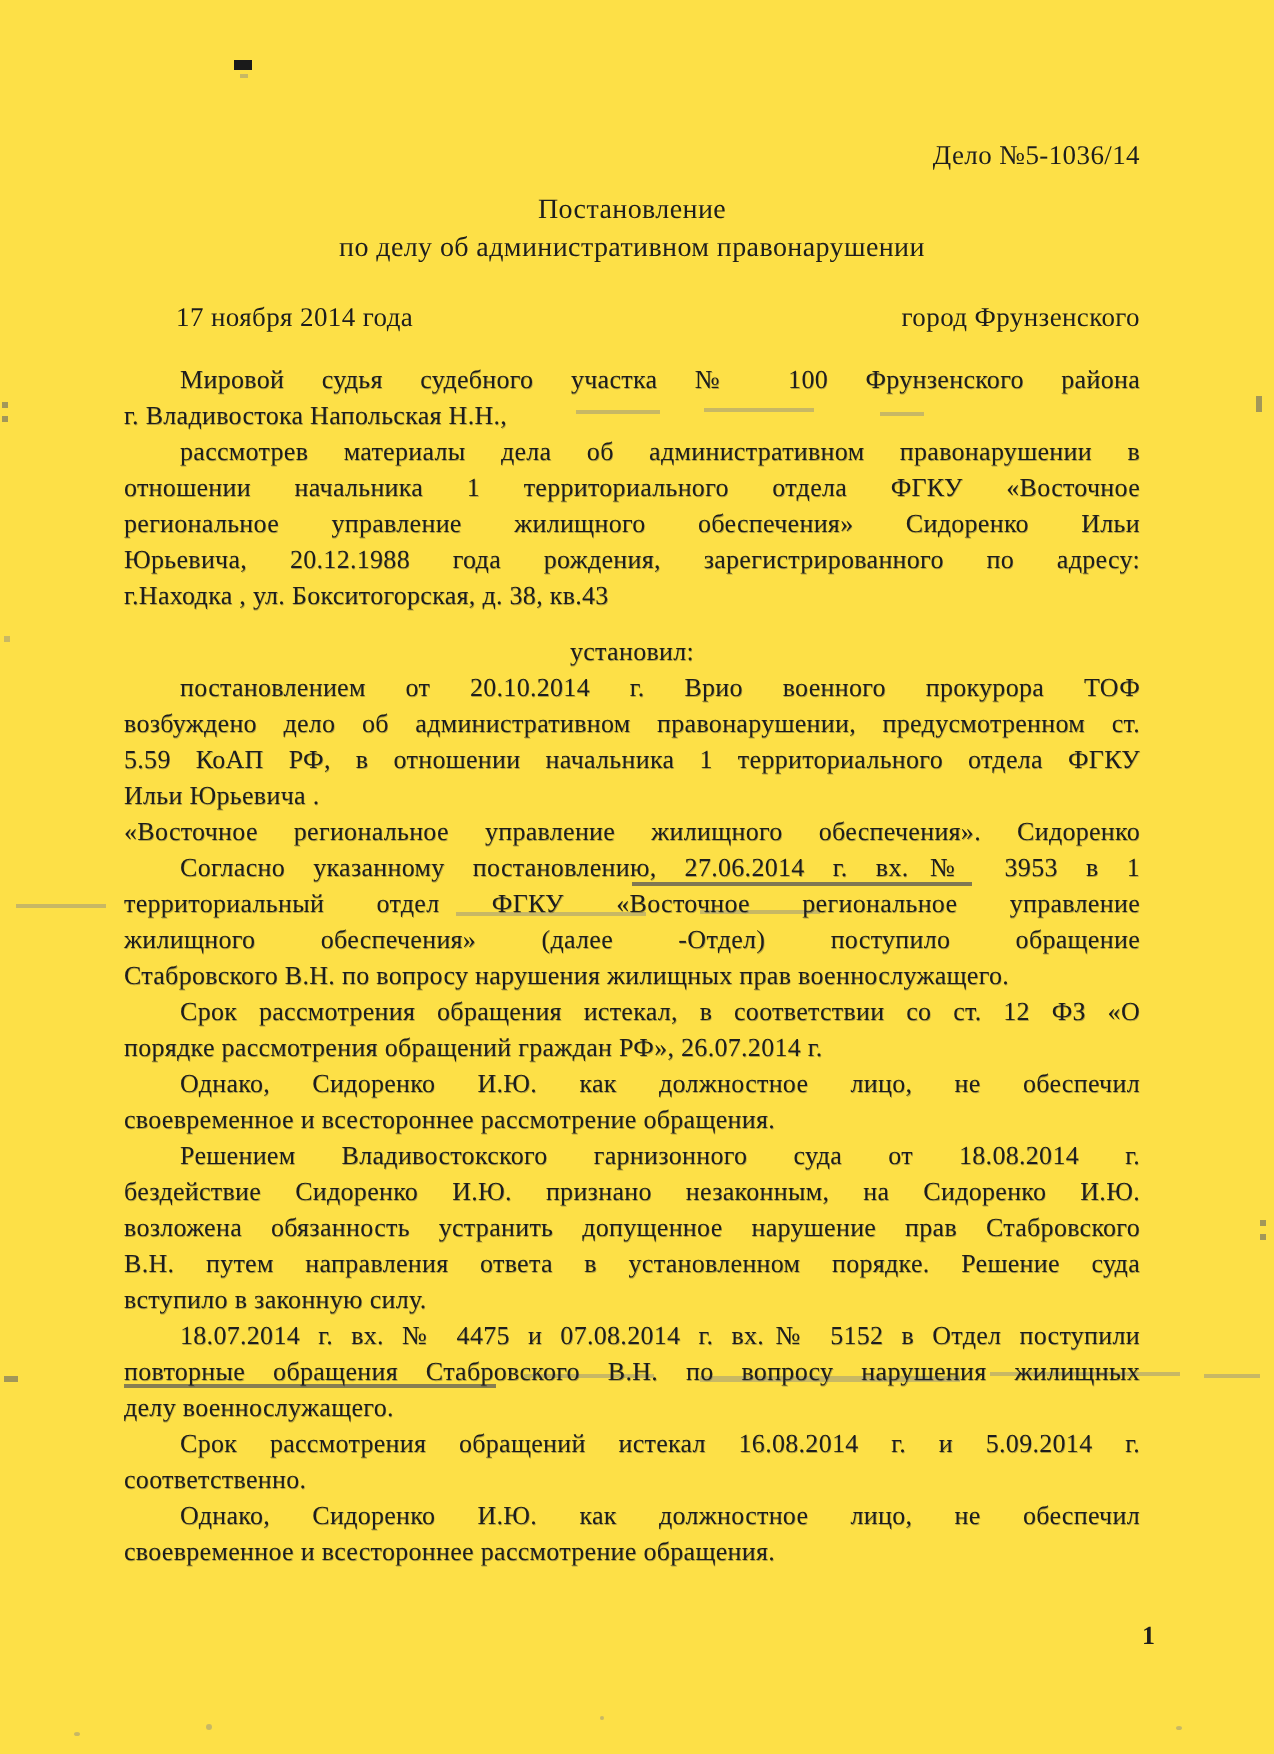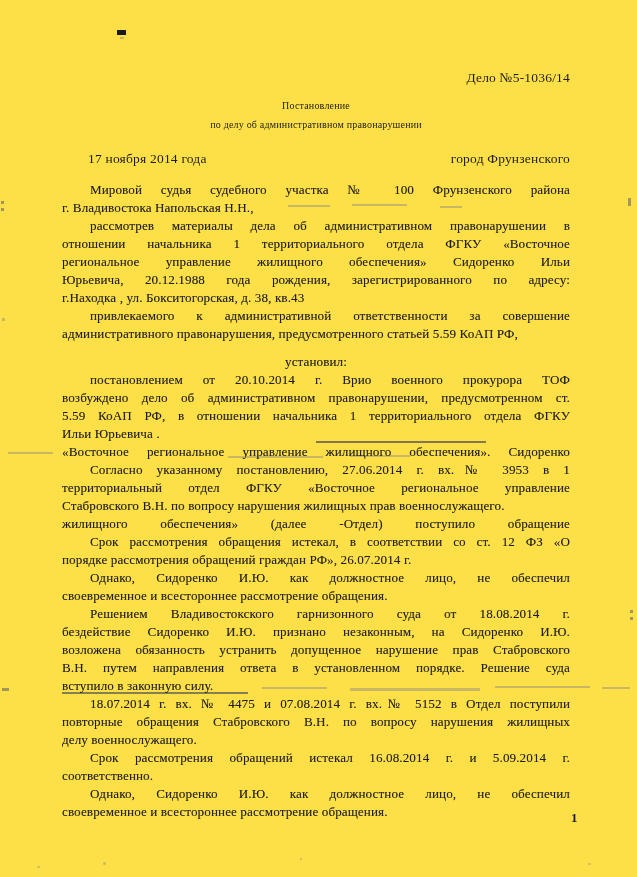--- a/index.html
+++ b/index.html
@@ -7,21 +7,21 @@
     width:637px;height:877px;
     background:#ffffff;
     font-family:"Liberation Serif","DejaVu Serif",serif;
     color:#1d1d1d;
     position:relative;
     overflow:hidden;
   }
   .page{position:absolute;inset:0;background:#fde047;}
   .content{position:absolute;left:62px;top:68px;width:508px;}
   .case{ text-align:right;font-size:13.5px;line-height:19px;margin-bottom:9px;letter-spacing:.2px;}
-  .title{ text-align:center;font-size:10px;line-height:19px;letter-spacing:.2px;}
+  .title{ text-align:center;font-size:14px;line-height:19px;letter-spacing:.2px;}
   .daterow{display:flex;justify-content:space-between;margin-top:15px;margin-bottom:13px;
     font-size:13.5px;line-height:19px;padding-left:26px;letter-spacing:.2px;align-items:flex-end;}
   .para{font-size:13px;line-height:18px;letter-spacing:.15px;}
   .line{text-align:justify;text-align-last:justify;height:18px;overflow:visible;
     text-shadow:0.3px 0.3px 0 rgba(45,45,45,.35);}
   .line--last{text-align-last:left;}
   .line--indent{padding-left:28px;}
   .para--center{margin-top:10px;}
   .para--center .line{text-align:center;text-align-last:center;}
   .pagenum{position:absolute;left:571px;top:810px;font-size:13px;font-weight:bold;}
@@ -77,39 +77,35 @@
           <div class="line line--indent">Мировой судья судебного участка № 100 Фрунзенского района</div>
           <div class="line line--last">г. Владивостока Напольская Н.Н.,</div>
         </div>
         <div class="para">
           <div class="line line--indent">рассмотрев материалы дела об административном правонарушении в</div>
           <div class="line">отношении начальника 1 территориального отдела ФГКУ «Восточное</div>
           <div class="line">региональное управление жилищного обеспечения» Сидоренко Ильи</div>
           <div class="line">Юрьевича, 20.12.1988 года рождения, зарегистрированного по адресу:</div>
           <div class="line line--last">г.Находка , ул. Бокситогорская, д. 38, кв.43</div>
         </div>
-        <div class="para">
-          <div class="line line--indent">привлекаемого к административной ответственности за совершение</div>
-          <div class="line line--last">административного правонарушения, предусмотренного статьей 5.59 КоАП РФ,</div>
-        </div>
         <div class="para para--center">
           <div class="line line--last">установил:</div>
         </div>
         <div class="para">
           <div class="line line--indent">постановлением от 20.10.2014 г. Врио военного прокурора ТОФ</div>
           <div class="line">возбуждено дело об административном правонарушении, предусмотренном ст.</div>
           <div class="line">5.59 КоАП РФ, в отношении начальника 1 территориального отдела ФГКУ</div>
           <div class="line line--last">Ильи Юрьевича .</div>
           <div class="line">«Восточное региональное управление жилищного обеспечения». Сидоренко</div>
         </div>
         <div class="para">
           <div class="line line--indent">Согласно указанному постановлению, 27.06.2014 г. вх.№ 3953 в 1</div>
           <div class="line">территориальный отдел ФГКУ «Восточное региональное управление</div>
+          <div class="line">жилищного обеспечения» (далее -Отдел) поступило обращение</div>
           <div class="line line--last">Стабровского В.Н. по вопросу нарушения жилищных прав военнослужащего.</div>
-          <div class="line">жилищного обеспечения» (далее -Отдел) поступило обращение</div>
         </div>
         <div class="para">
           <div class="line line--indent">Срок рассмотрения обращения истекал, в соответствии со ст. 12 ФЗ «О</div>
           <div class="line line--last">порядке рассмотрения обращений граждан РФ», 26.07.2014 г.</div>
         </div>
         <div class="para">
           <div class="line line--indent">Однако, Сидоренко И.Ю. как должностное лицо, не обеспечил</div>
           <div class="line line--last">своевременное и всестороннее рассмотрение обращения.</div>
         </div>
         <div class="para">

